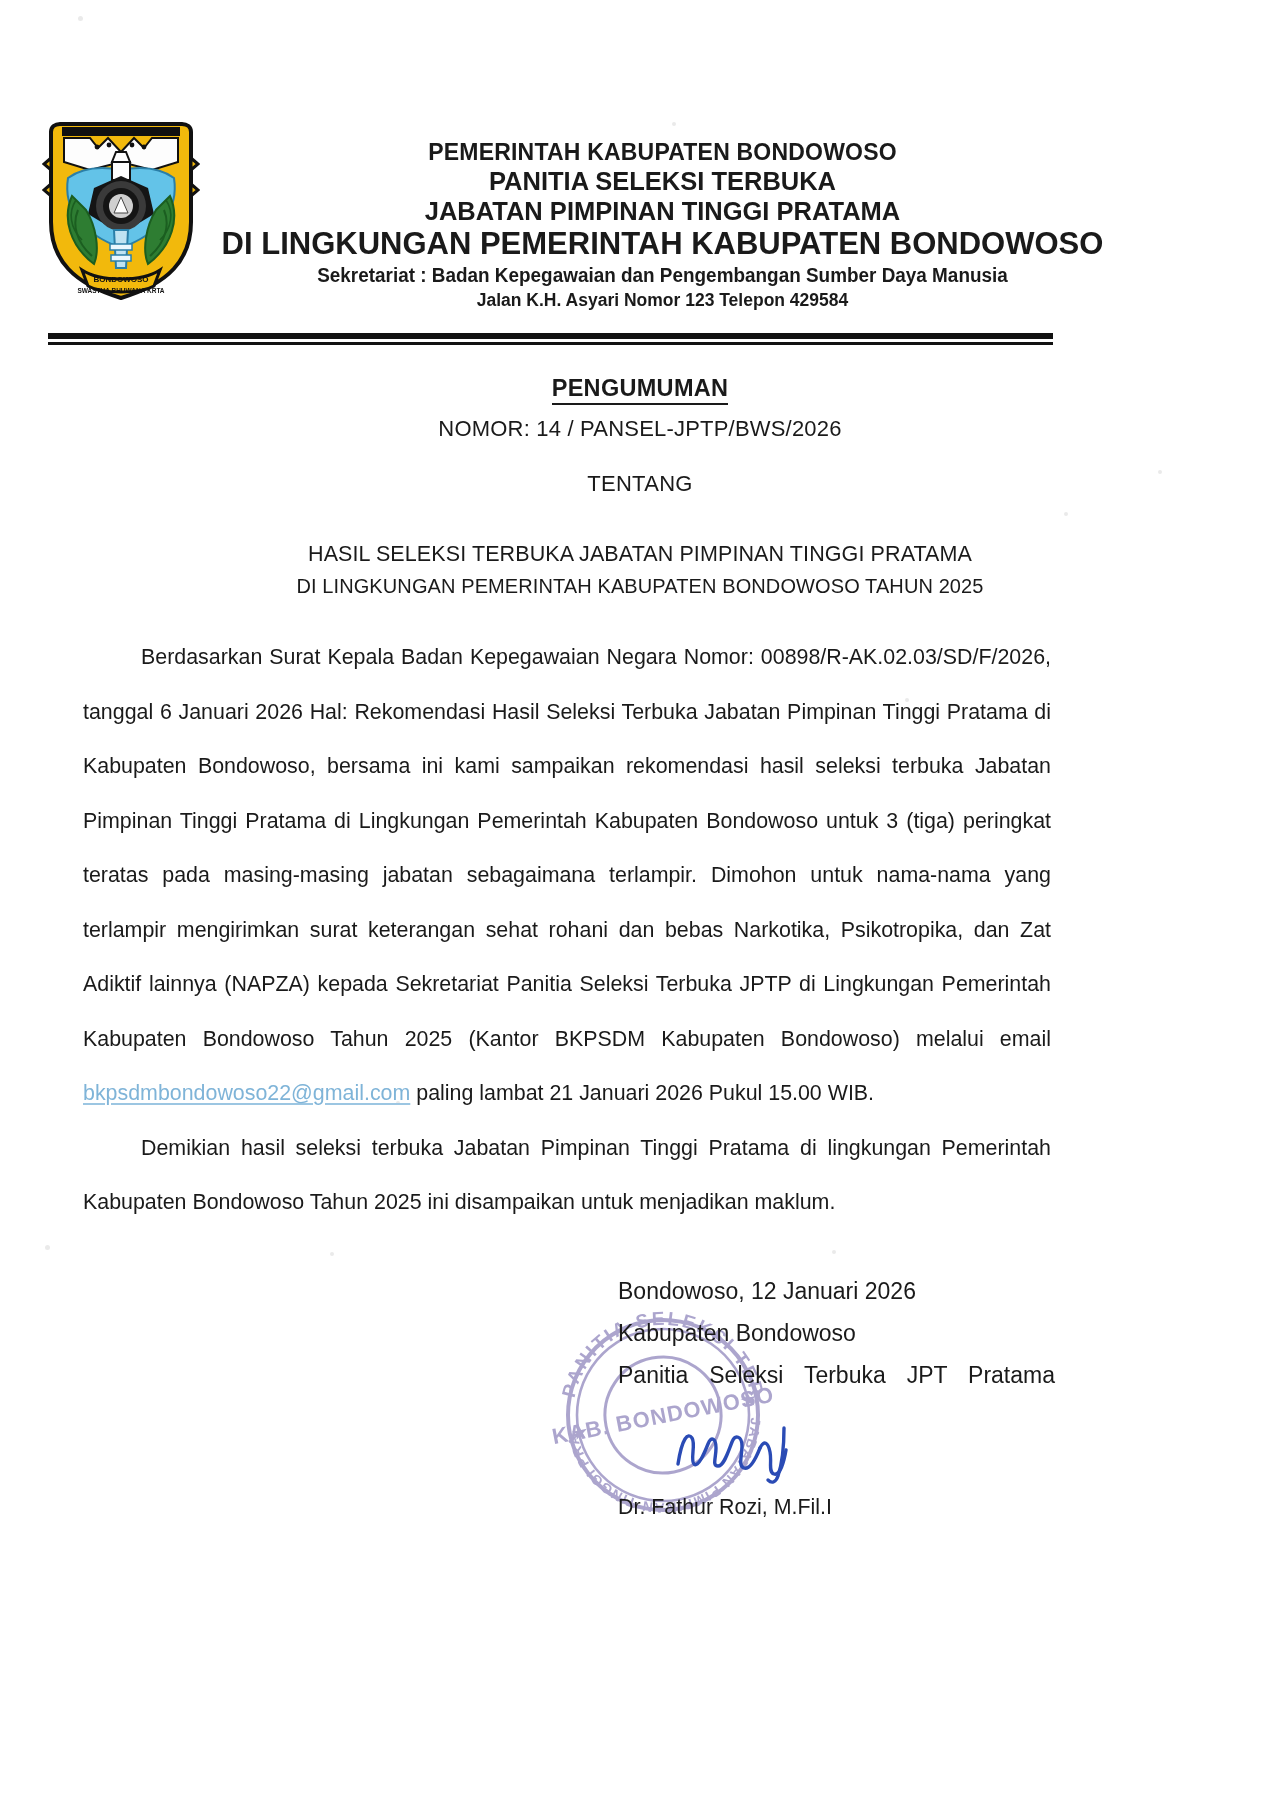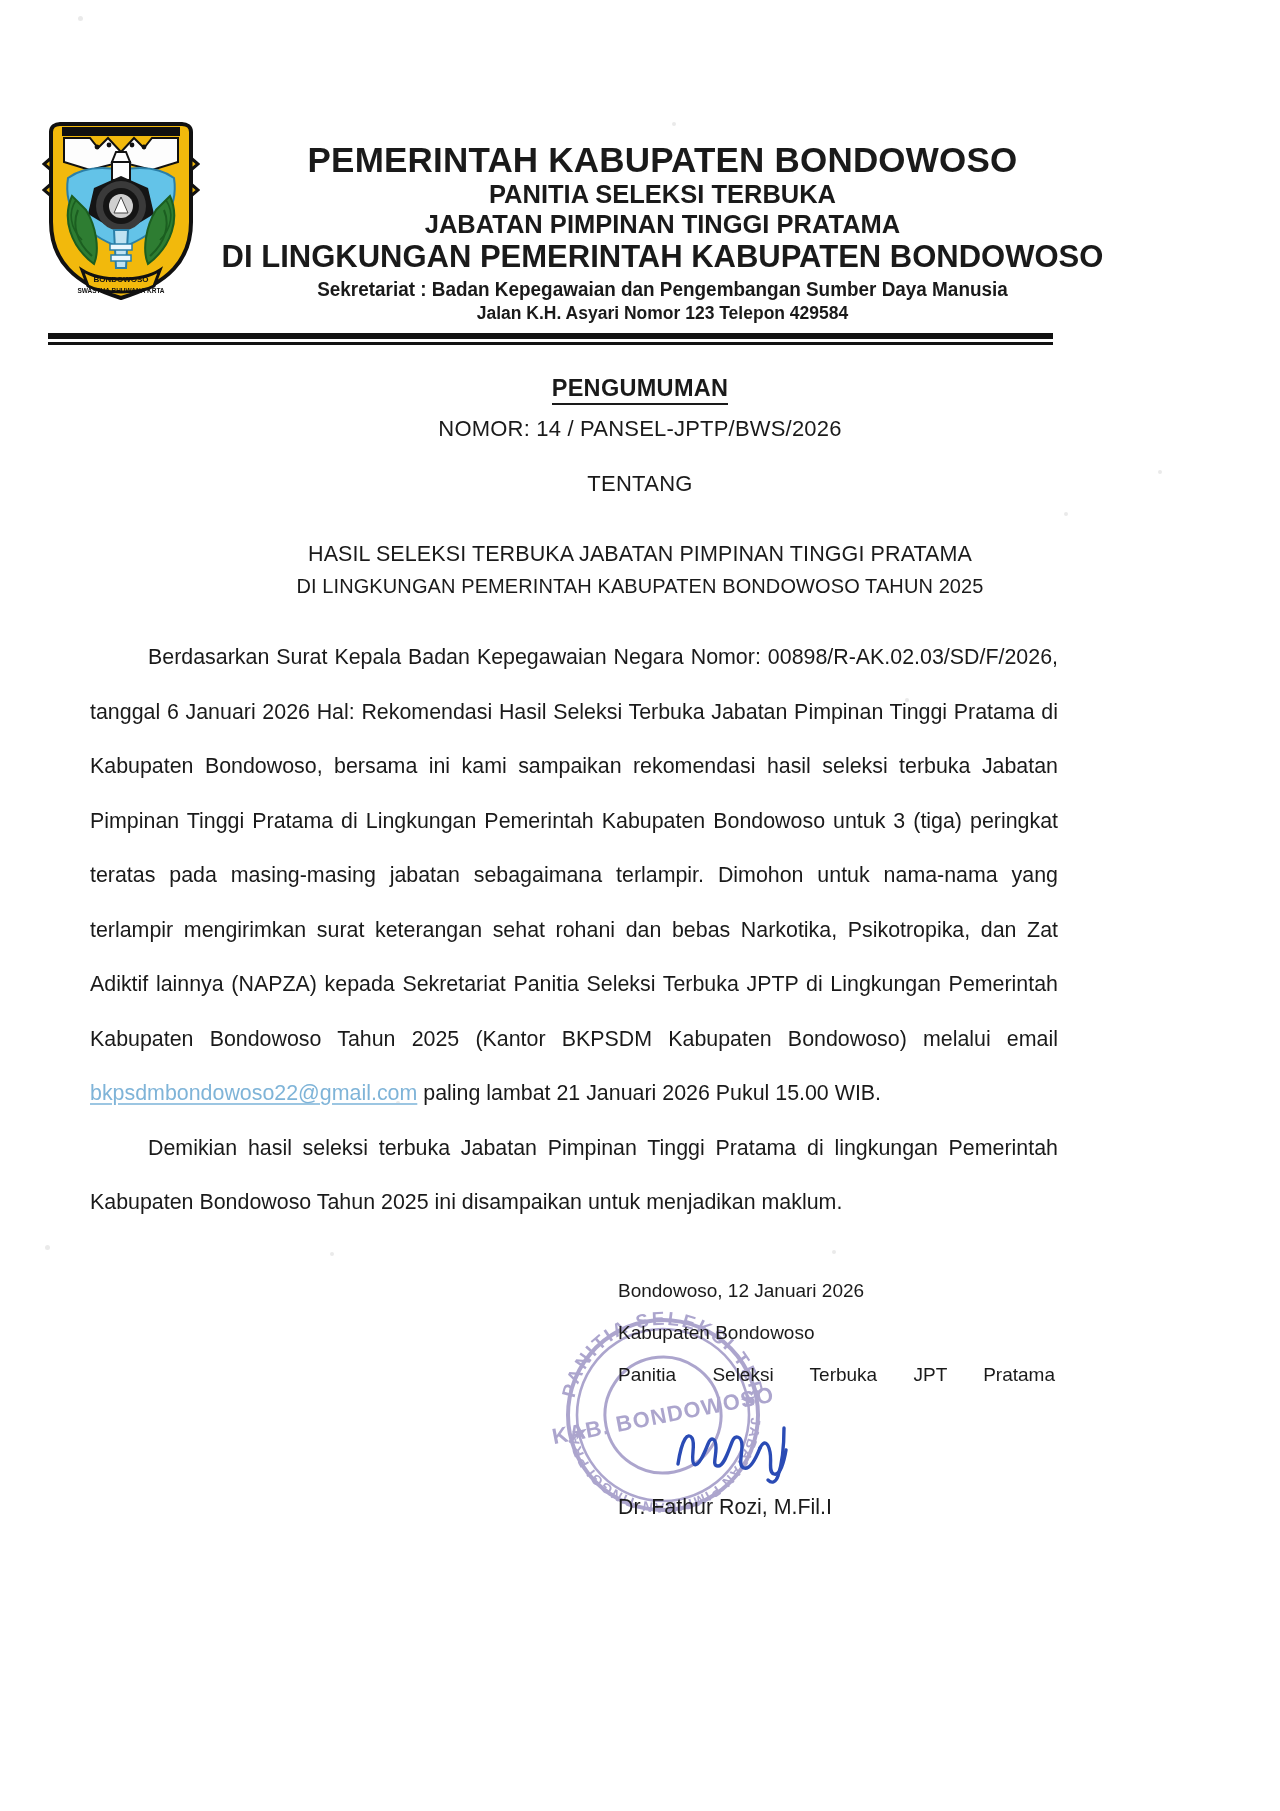--- a/index.html
+++ b/index.html
@@ -41,21 +41,21 @@
   }
   #crest { display:block; }
 
   #kop-text {
     width: 905px;
     text-align: center;
     padding-top: 22px;
     box-sizing: border-box;
   }
   .kop-l1 {
-    font-size: 35px;
+    font-size: 23px;
     font-weight: bold;
     letter-spacing: .2px;
     line-height: 1.12;
     white-space: nowrap;
   }
   .kop-l2, .kop-l3 {
     font-size: 25.5px;
     font-weight: bold;
     line-height: 1.18;
     white-space: nowrap;
@@ -128,21 +128,21 @@
   }
   #subject-line-2 {
     margin-top: 8px;
     font-size: 20px;
     letter-spacing: .1px;
   }
 
   
   #body-block {
     position: absolute;
-    left: 90px; top: 630px;
+    left: 83px; top: 630px;
     width: 968px;
   }
   .para {
     text-align: justify;
     text-justify: inter-word;
     font-size: 21.4px;
     line-height: 54.5px;
     margin: 0;
   }
   .para + .para { margin-top: 0; }
@@ -152,21 +152,21 @@
     text-decoration: underline;
     text-decoration-color: #9cc6e2;
     text-underline-offset: 3px;
   }
 
   
   #signature-block {
     position: absolute;
     left: 618px; top: 1270px;
     width: 470px;
-    font-size: 19px;
+    font-size: 23px;
     line-height: 42px;
   }
   #sig-place-date { white-space: nowrap; }
   #sig-org-1 {
     display: block;
     text-align: justify;
     text-justify: inter-word;
     width: 437px;
   }
   #sig-org-1::after { content: ""; display:inline-block; width:100%; }

